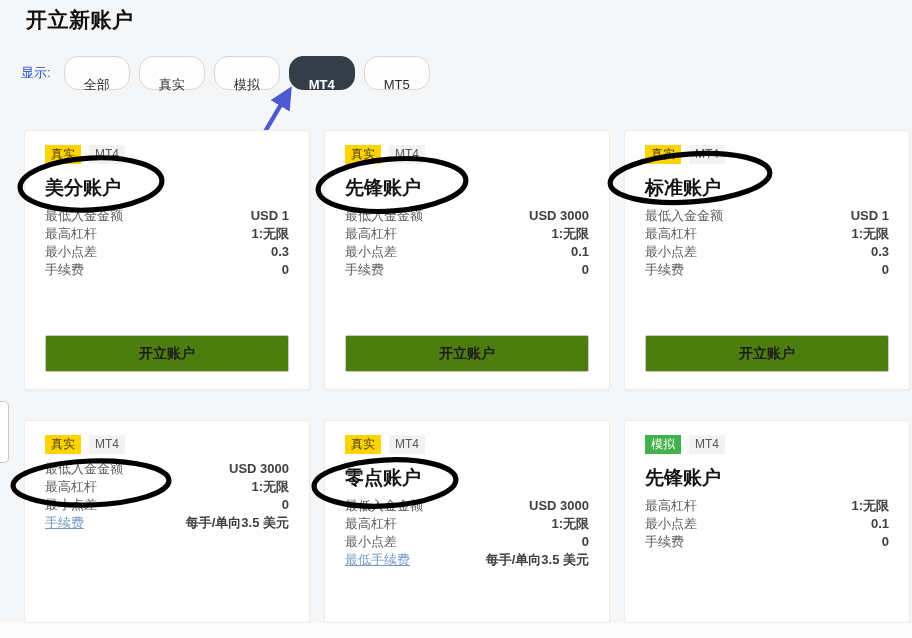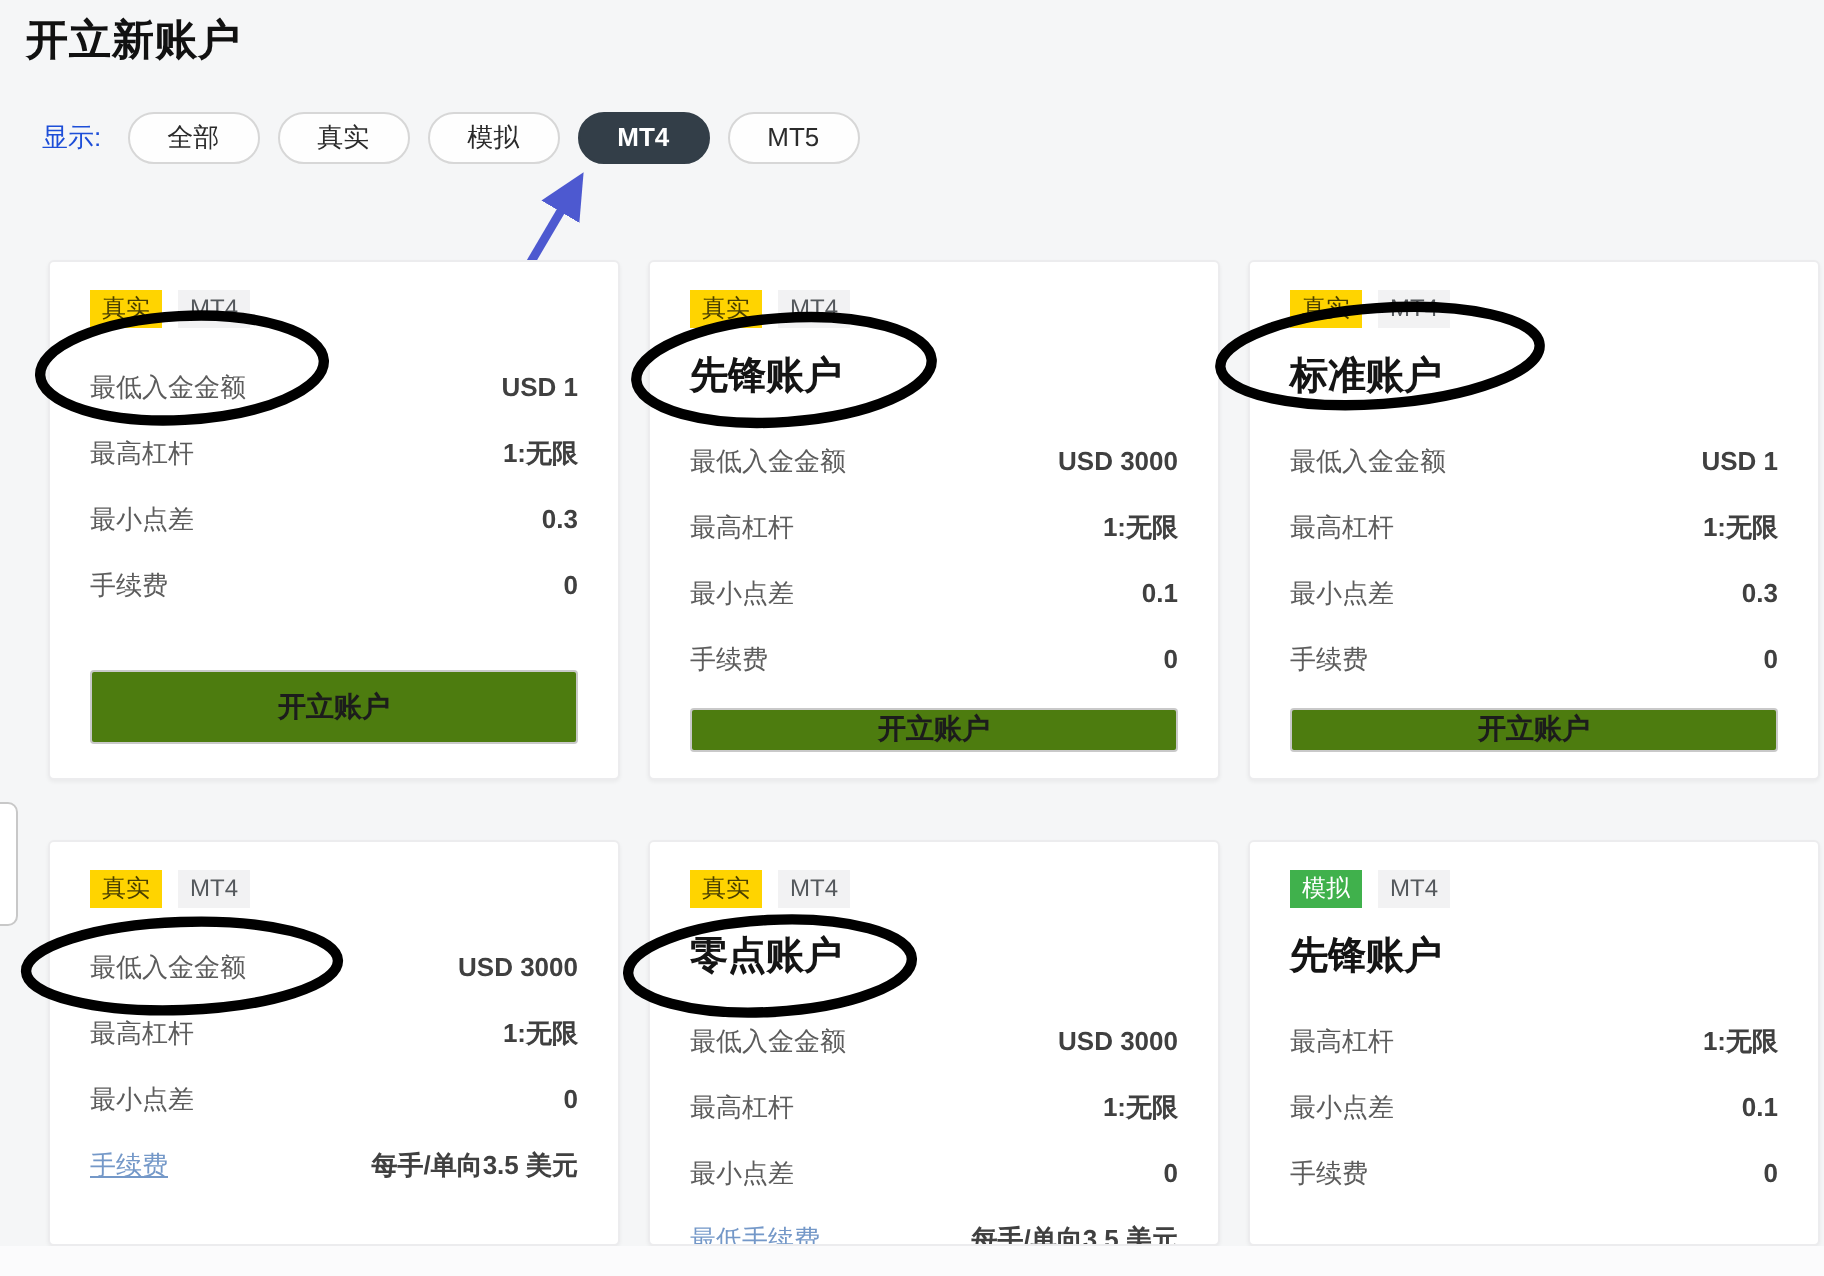--- a/index.html
+++ b/index.html
@@ -1,46 +1,46 @@
 <!DOCTYPE html>
 <html style="--badge-real: #ffd400; --badge-demo: #40b14c; --badge-platform-bg: #f2f2f3; --pill-active: #333e48; --link: #7498c8; --arrow: #4d59d0; --annotation: #000000;"><head>
 <meta charset="utf-8">
 <style>
   html,body{margin:0;padding:0;background:#ffffff;}
   .page{
     position:relative;width:912px;height:638px;overflow:hidden;
     background:#f5f6f7;
     font-family:"Liberation Sans","DejaVu Sans",sans-serif;color:#1f1f1f;
   }
-  .page-title{position:absolute;left:13px;top:6px;margin:0;font-size:21px;font-weight:700;color:#111;letter-spacing:.5px;}
+  .page-title{position:absolute;left:26px;top:6px;margin:0;font-size:21px;font-weight:700;color:#111;letter-spacing:.5px;}
   .filter-row{position:absolute;left:21px;top:56px;display:flex;align-items:center;gap:9px;}
   .filter-label{font-size:13px;color:#1d4ed8;margin-right:4px;}
   .pill{
-    height:26px;padding:0 19px;border-radius:14px;border:1px solid #d7d7d7;
+    height:26px;padding:16px 19px;border-radius:14px;border:1px solid #d7d7d7;
     background:#fefefe;font-size:13px;color:#2b2b2b;cursor:pointer;font-family:inherit;line-height:24px;
   }
   .pill.active{background:var(--pill-active,#333e48);border-color:var(--pill-active,#333e48);color:#fff;font-weight:700;}
   .cards-grid{
     position:absolute;left:24px;top:130px;display:grid;
     grid-template-columns:repeat(3,286px);grid-template-rows:260px 203px;
     column-gap:14px;row-gap:30px;
   }
   .card{
     box-sizing:border-box;background:#fff;border:1px solid #ececee;border-radius:3px;
     box-shadow:0 1px 2px rgba(0,0,0,.05);padding:14px 20px;overflow:hidden;
     display:flex;flex-direction:column;
   }
   .badges{display:flex;gap:8px;}
   .badge{font-size:12px;line-height:17px;padding:1px 6px;}
   .badge-real{background:var(--badge-real,#ffd400);color:#4a4000;}
   .badge-demo{background:var(--badge-demo,#40b14c);color:#fff;}
   .badge-platform{background:var(--badge-platform-bg,#f2f2f3);color:#54585c;}
   .card-title{font-size:19px;font-weight:700;color:#141414;margin-top:11px;}
   .rows{margin-top:6px;}
-  .spec-row{display:flex;justify-content:space-between;align-items:baseline;font-size:13px;margin:15px 0;}
+  .spec-row{display:flex;justify-content:space-between;align-items:baseline;font-size:13px;margin:0 0;}
   .spec-label{color:#5c5c5c;}
   .spec-label.link{color:var(--link,#7498c8);text-decoration:underline;cursor:pointer;}
   .spec-value{font-weight:700;color:#404040;}
   .open-btn{
     margin-top:auto;margin-bottom:3px;height:37px;background:#4d7c0f;border:1px solid #c9c9c9;
     border-radius:2px;font-size:14px;font-weight:700;color:#1c1c1c;cursor:pointer;font-family:inherit;
   }
   .overlay{position:absolute;left:0;top:0;width:912px;height:638px;pointer-events:none;}
   .arrow-svg{position:absolute;left:246px;top:80px;width:60px;height:80px;pointer-events:none;}
   .edge-fragment{position:absolute;left:-19px;top:401px;width:26px;height:60px;background:#fff;border:1px solid #c8c8c8;border-radius:5px;}
@@ -72,20 +72,21 @@
     </defs>
     <line x1="10" y1="67" x2="40" y2="16" stroke="var(--arrow,#4d59d0)" stroke-width="4.4" marker-end="url(#ah)"></line>
   </svg>
 
   <div class="cards-grid" id="cards">
       <div class="card">
         <div class="badges">
           <span class="badge badge-real">真实</span>
           <span class="badge badge-platform">MT4</span>
         </div>
+        <div class="card-title">美分账户</div>
         <div class="rows">
           <div class="spec-row">
             <span class="spec-label">最低入金金额</span>
             <span class="spec-value">USD 1</span>
           </div>
           <div class="spec-row">
             <span class="spec-label">最高杠杆</span>
             <span class="spec-value">1:无限</span>
           </div>
           <div class="spec-row">

